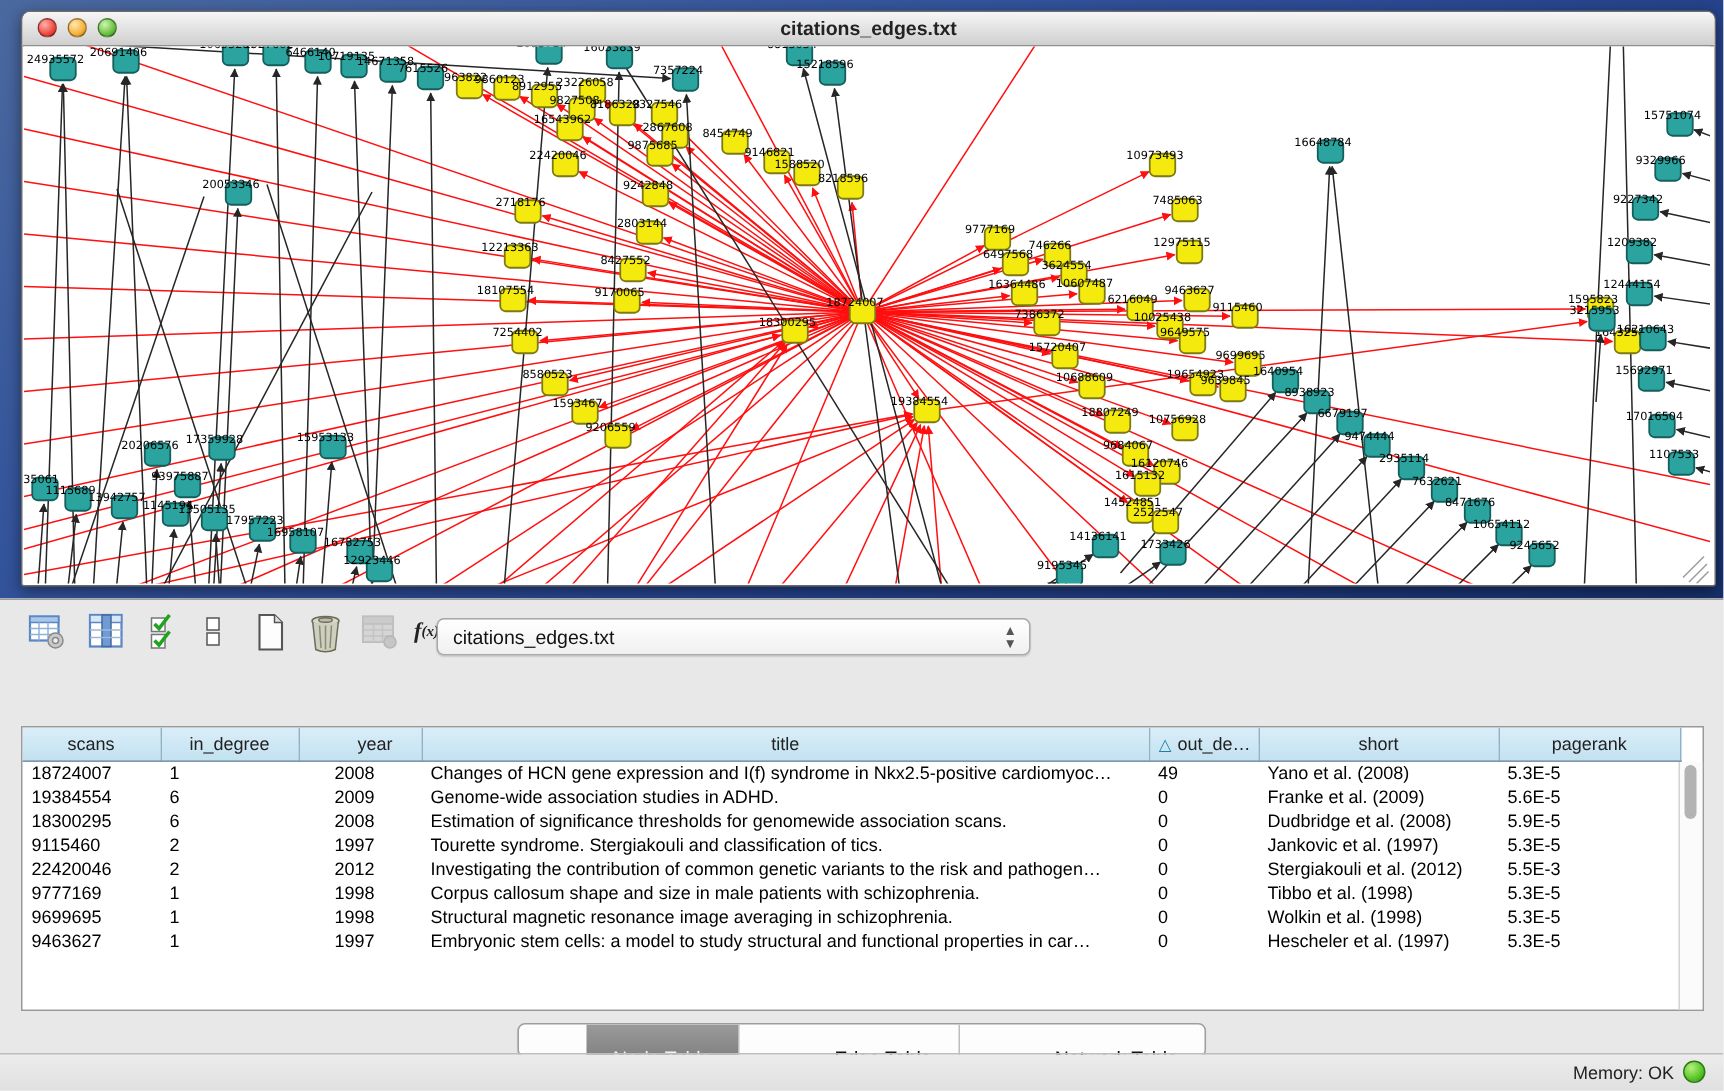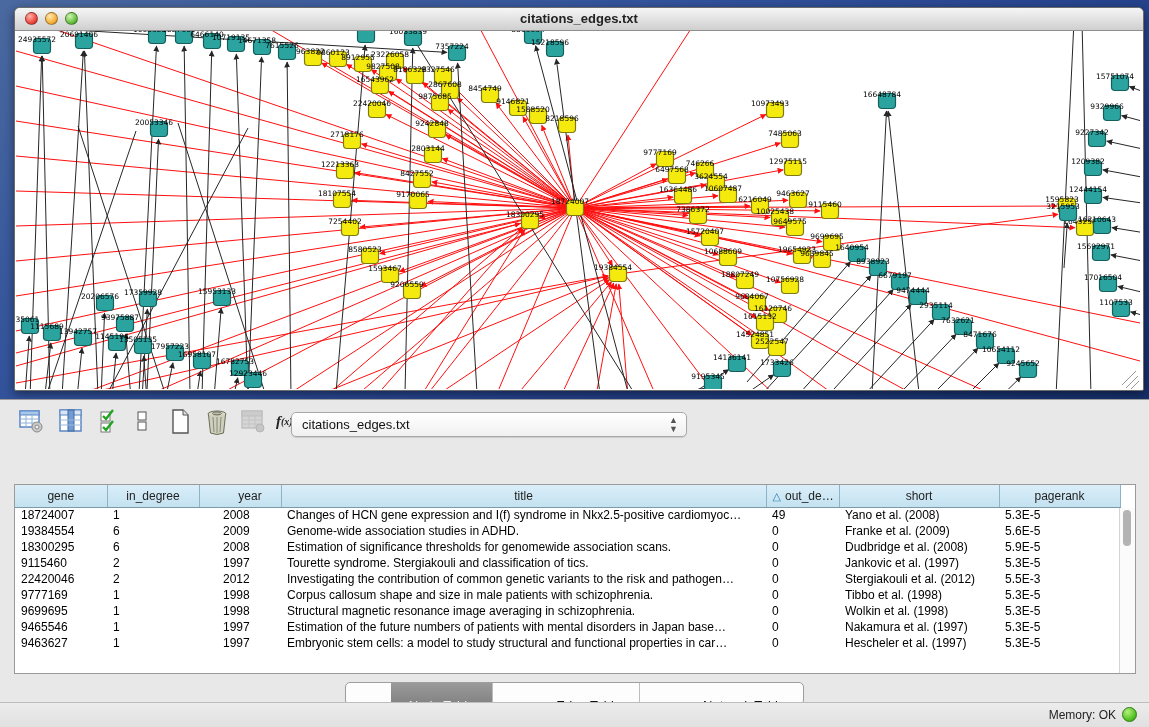--- a/index.html
+++ b/index.html
@@ -597,21 +597,21 @@
     <span class="combo" style="left:291px">
       <span>citations_edges.txt</span>
       <span class="updown">▲<br>▼</span>
     </span>
   </div>
 
   <div class="gridwrap">
     <table class="grid" id="grid">
       <thead>
           <tr id="grid-head">
-            <th>gene</th>
+            <th>scans</th>
             <th>in_degree</th>
             <th>year</th>
             <th>title</th>
             <th class="sorted"><span class="tri">△</span>out_de…</th>
             <th>short</th>
             <th>pagerank</th>
           </tr>
         </thead>
       <tbody id="grid-body">
           <tr>
@@ -671,29 +671,20 @@
           <tr>
             <td>9699695</td>
             <td>1</td>
             <td>1998</td>
             <td>Structural magnetic resonance image averaging in schizophrenia.</td>
             <td>0</td>
             <td>Wolkin et al. (1998)</td>
             <td>5.3E-5</td>
           </tr>
           <tr>
-            <td>9465546</td>
-            <td>1</td>
-            <td>1997</td>
-            <td>Estimation of the future numbers of patients with mental disorders in Japan base…</td>
-            <td>0</td>
-            <td>Nakamura et al. (1997)</td>
-            <td>5.3E-5</td>
-          </tr>
-          <tr>
             <td>9463627</td>
             <td>1</td>
             <td>1997</td>
             <td>Embryonic stem cells: a model to study structural and functional properties in car…</td>
             <td>0</td>
             <td>Hescheler et al. (1997)</td>
             <td>5.3E-5</td>
           </tr>
         </tbody>
     </table>

